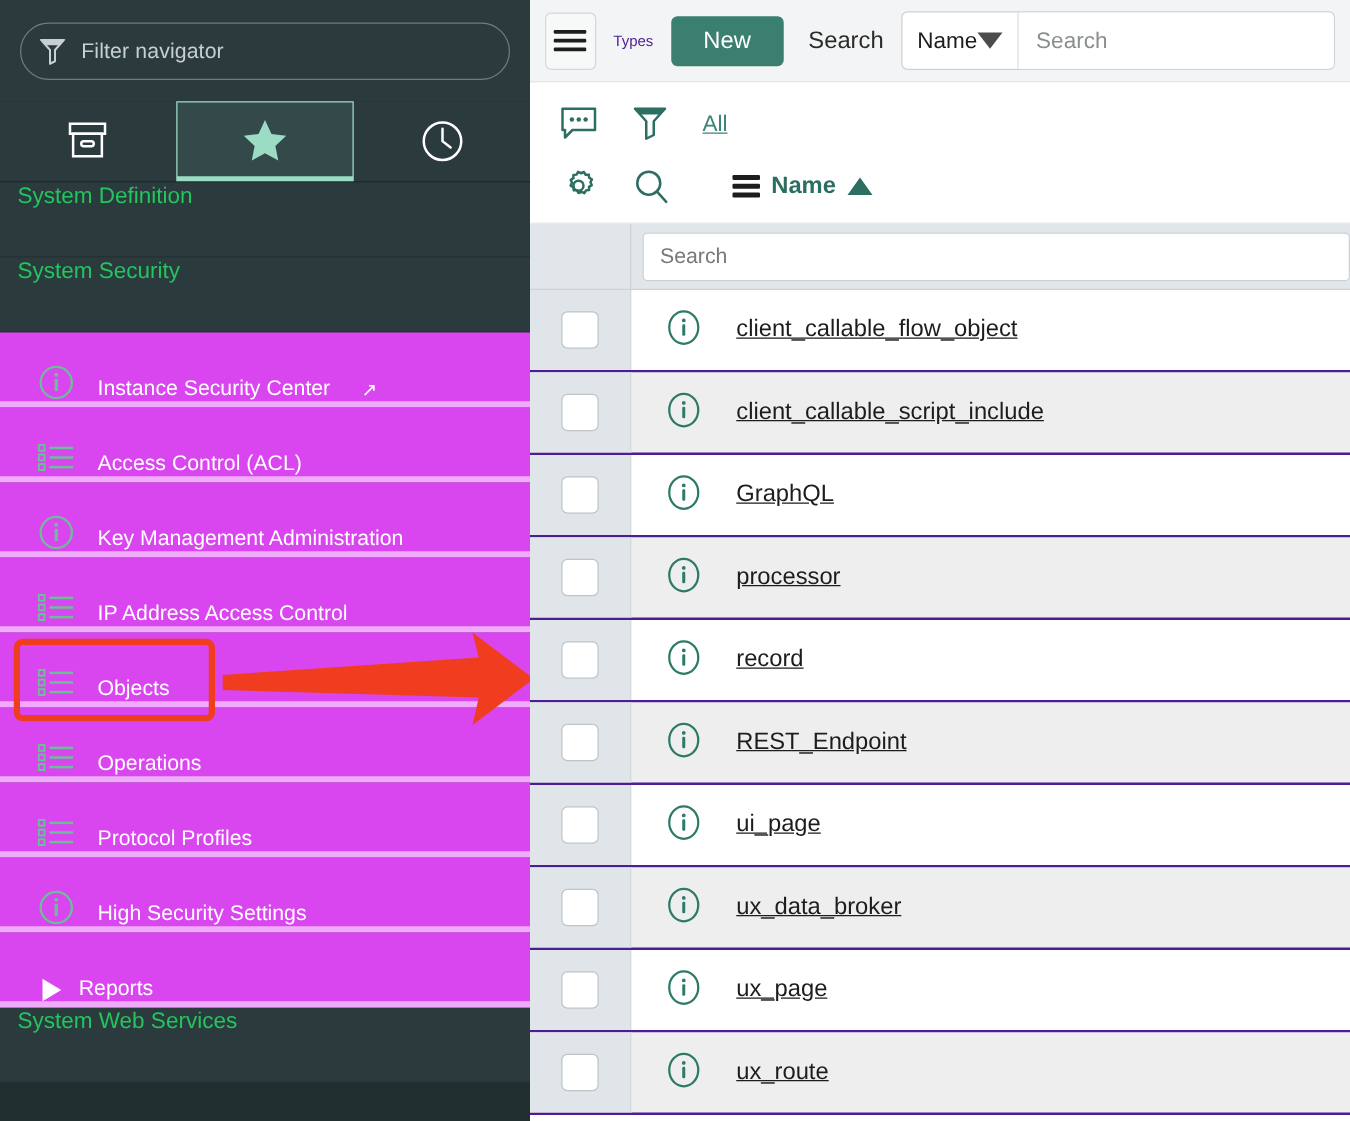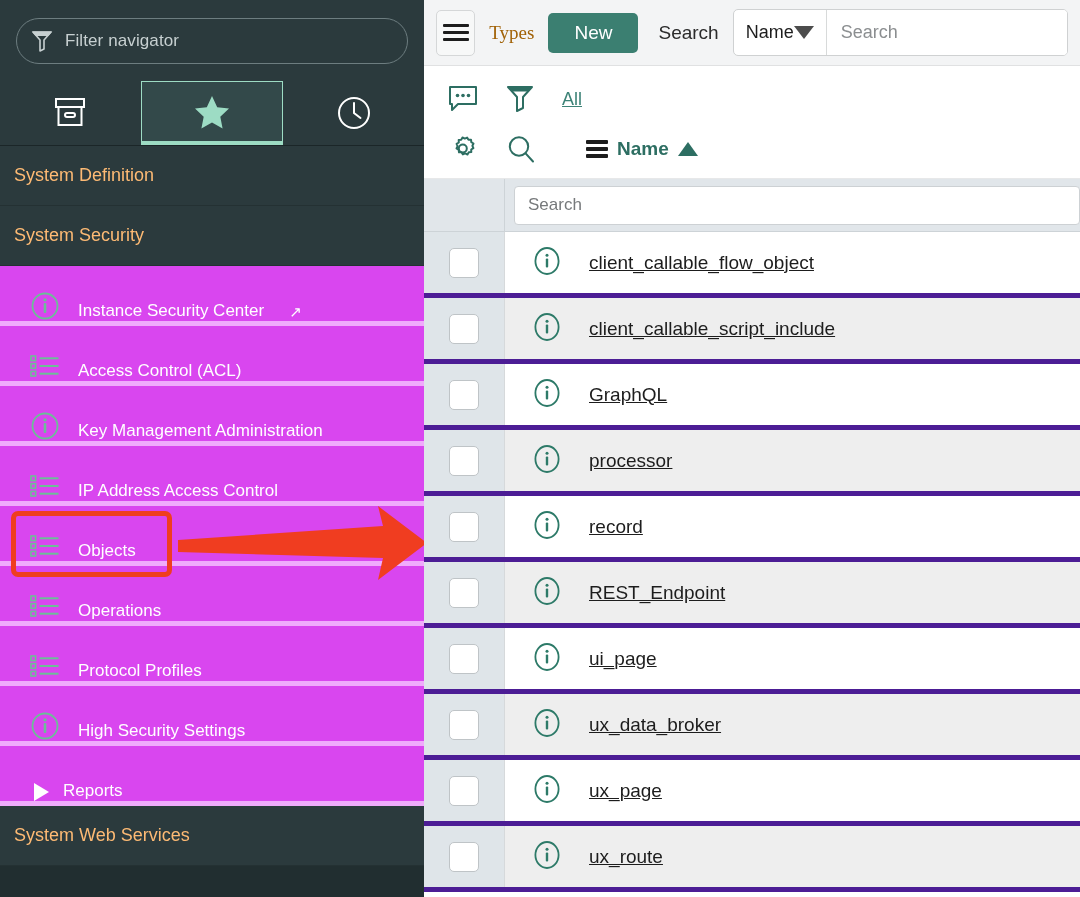--- a/index.html
+++ b/index.html
@@ -53,25 +53,25 @@
   }
   .tab.active {
     background: #33494a;
     border: 1px solid #9ddcc4;
     border-bottom: 4px solid #9ddcc4;
   }
   .tab svg { display: block; }
 
   .cat {
     height: 60px;
-    display: flex; align-items: center;
+    display: flex; align-items: flex-start;
     padding-left: 14px;
     background: #2b3a3d;
     border-bottom: 1px solid #243133;
-    color: #fdba74; font-size: 18px;
+    color: #22c55e; font-size: 18px;
     cursor: pointer;
   }
   .item {
     height: 60px;
     display: flex; align-items: flex-end;
     padding-left: 30px;
     gap: 18px;
     background: #d946ef;
     border-bottom: 5px solid #f0abfc;
     color: #ffffff; font-size: 17px;
@@ -102,21 +102,21 @@
   .hamburger-btn {
     width: 46px; height: 46px;
     background: #f7f8f8;
     border: 1px solid #d5d7d8;
     border-radius: 5px;
     display: flex; align-items: center; justify-content: center;
     cursor: pointer;
   }
   .ham-lines { width: 26px; }
   .ham-lines span { display: block; height: 3.5px; background: #1d1d1d; margin: 3.5px 0; border-radius: 1px; }
-  .crumb { color: #a16207; font-size: 19px; cursor: pointer; font-family: Liberation Serif, serif; }
+  .crumb { color: #4c1d95; font-size: 12px; cursor: pointer; }
   .new-btn {
     background: #3b7f71; color: #ffffff;
     font-size: 19px;
     border: none; border-radius: 5px;
     padding: 9px 26px;
     cursor: pointer;
     font-family: "Liberation Sans", sans-serif;
   }
   .search-label { font-size: 19px; color: #2b2b2b; margin-left: 6px; }
   .search-group {
@@ -175,21 +175,21 @@
     border: 1px solid #cdd1d4; border-radius: 4px;
     background: #ffffff;
     padding: 0 13px;
     font-size: 17px; color: #1d1d1d;
     outline: none;
     font-family: "Liberation Sans", sans-serif;
   }
   .cs-input::placeholder { color: #76797b; }
 
   .rows { flex: 1 1 auto; overflow: hidden; }
-  .row { display: flex; height: 66px; border-bottom: 5px solid #4c1d95; }
+  .row { display: flex; height: 66px; border-bottom: 2px solid #4c1d95; }
   .row.odd { background: #ffffff; }
   .row.even { background: #eeeeee; }
   .row-check {
     flex: 0 0 81px;
     background: #dfe5e9;
     display: flex; align-items: center; justify-content: center;
     border-right: 1px solid #d6d9db;
   }
   .cbox {
     width: 30px; height: 30px;

